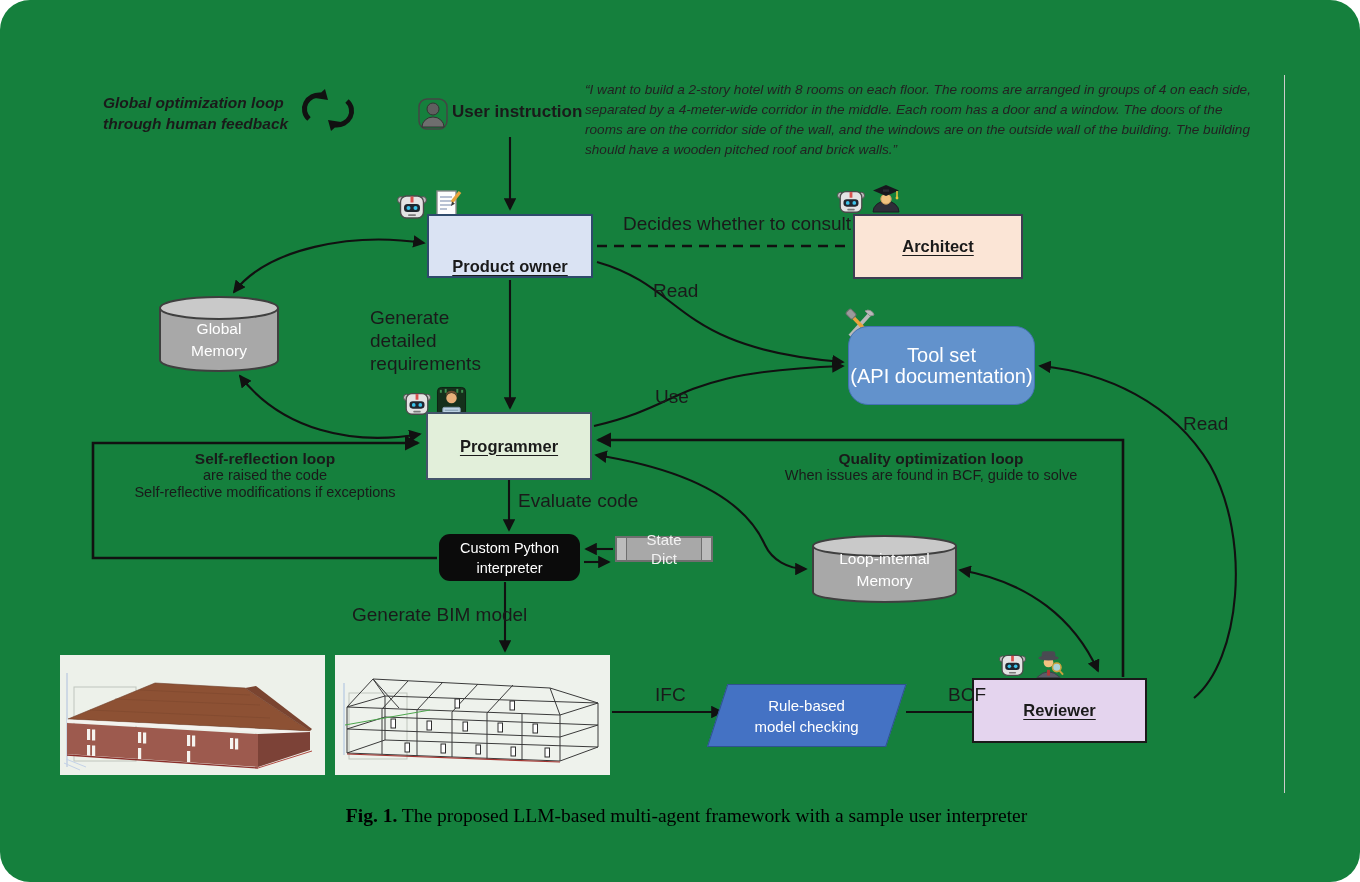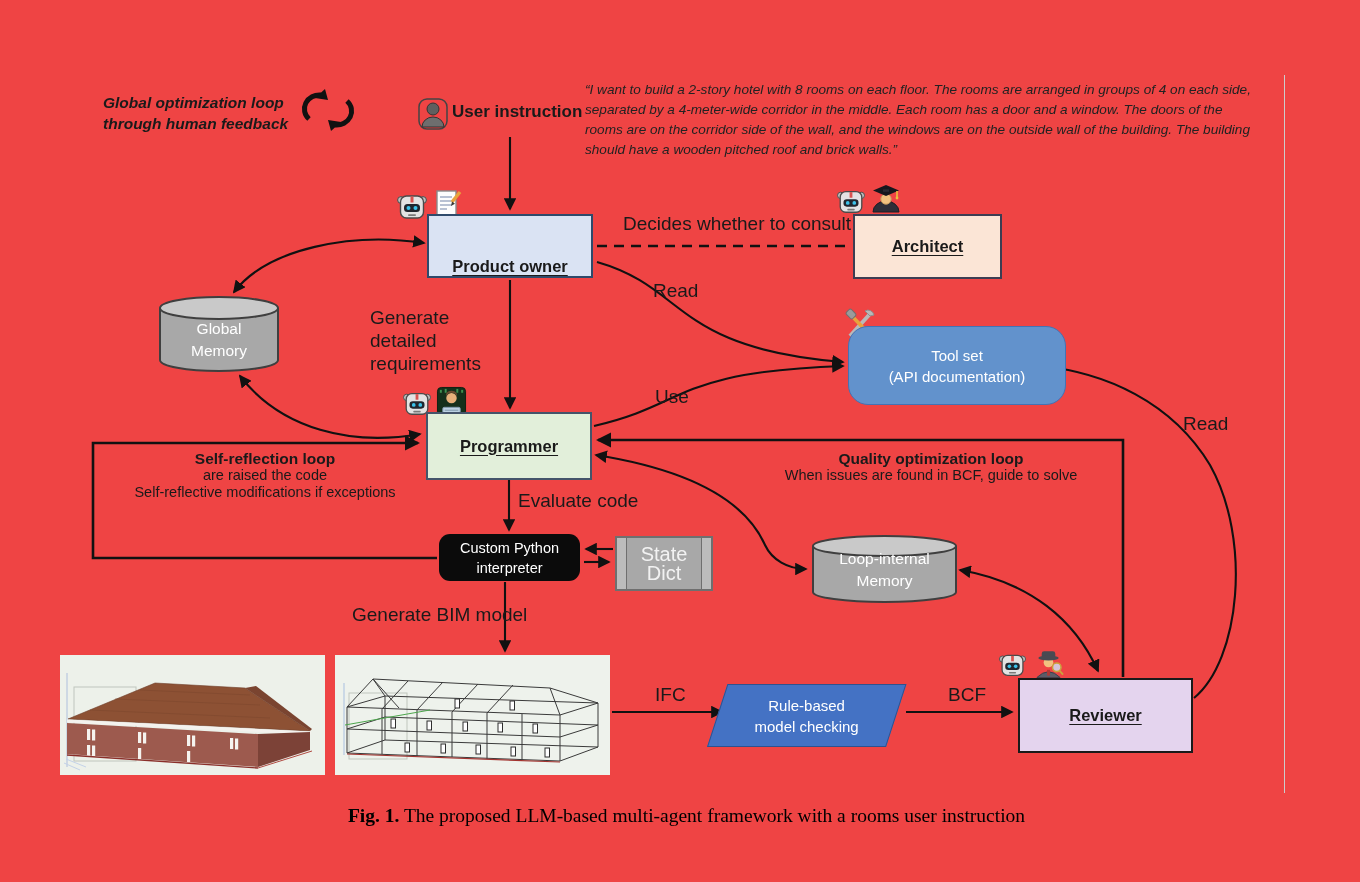--- a/index.html
+++ b/index.html
@@ -1,36 +1,36 @@
 <!DOCTYPE html>
 <html style="--product_owner_bg: #dae3f3; --product_owner_border: #2e4a6b; --architect_bg: #fbe5d6; --architect_border: #3d3d52; --tool_set_bg: #6292cc; --tool_set_border: #4472b4; --programmer_bg: #e2efda; --programmer_border: #44546a; --interpreter_bg: #0b0b0b; --memory_body: #a8a8a8; --memory_top: #c9c9c9; --memory_border: #3f3f3f; --state_bg: #a8a8a8; --state_stripe: #bcbcbc; --state_border: #6f6f6f; --rule_bg: #4472c4; --rule_border: #2f528f; --reviewer_bg: #e4d4ee; --reviewer_border: #1a1a1a; --arrow: #111111; --bim_bg: #edf1ea;"><head>
 <meta charset="utf-8">
 <style>
   html,body{margin:0;padding:0;background:#ffffff;}
-  .canvas{position:relative;width:1360px;height:882px;background:#ef4444;overflow:hidden;
-          font-family:"Liberation Sans", sans-serif;color:#1a1a1a;}
+  .canvas{position:relative;width:1360px;height:882px;background:#15803d;overflow:hidden;
+          font-family:"Liberation Sans", sans-serif;color:#1a1a1a;border-radius:30px;}
   
   svg.arrows{position:absolute;left:0;top:0;width:1360px;height:882px;pointer-events:none;}
   svg.arrows path.c{stroke:var(--arrow);fill:none;stroke-width:2.1px;}
   svg.arrows path.thick{stroke-width:2.6px;}
   svg.arrows path.dash{stroke-dasharray:10 7;stroke-width:2.4px;}
   
   .node{position:absolute;display:flex;align-items:center;justify-content:center;text-align:center;box-sizing:border-box;}
   .nlabel{font-weight:bold;font-size:16.5px;text-decoration:underline;text-underline-offset:3px;}
   .po{left:427px;top:214px;width:166px;height:64px;background:var(--product_owner_bg);border:2px solid var(--product_owner_border);align-items:flex-end;}
-  .arch{left:853px;top:214px;width:149px;height:65px;background:var(--architect_bg);border:2px solid var(--architect_border);}
-  .toolset{left:848px;top:326px;width:218px;height:79px;background:var(--tool_set_bg);border:1.5px solid var(--tool_set_border);
-           border-radius:20px;color:#fff;font-size:15px;line-height:21px;}
+  .arch{left:853px;top:214px;width:170px;height:65px;background:var(--architect_bg);border:2px solid var(--architect_border);}
+  .toolset{left:848px;top:326px;width:187px;height:79px;background:var(--tool_set_bg);border:1.5px solid var(--tool_set_border);
+           border-radius:20px;color:#fff;font-size:20px;line-height:21px;}
   .prog{left:426px;top:412px;width:166px;height:68px;background:var(--programmer_bg);border:2px solid var(--programmer_border);}
   .interp{left:439px;top:534px;width:141px;height:47px;background:var(--interpreter_bg);border-radius:11px;color:#fff;font-size:14.5px;line-height:20px;}
-  .state{left:615px;top:536px;width:98px;height:55px;background:var(--state_bg);border:2px solid var(--state_border);color:#f2f2f2;font-size:20px;line-height:19px;}
+  .state{left:615px;top:536px;width:98px;height:26px;background:var(--state_bg);border:2px solid var(--state_border);color:#f2f2f2;font-size:15px;line-height:19px;}
   .state .stripe{position:absolute;top:0;bottom:0;width:9px;background:var(--state_stripe);}
   .state .stripe.l{left:0;border-right:1.5px solid var(--state_border);}
   .state .stripe.r{right:0;border-left:1.5px solid var(--state_border);}
-  .reviewer{left:1018px;top:678px;width:175px;height:75px;background:var(--reviewer_bg);border:2px solid var(--reviewer_border);align-items:center;}
+  .reviewer{left:972px;top:678px;width:175px;height:65px;background:var(--reviewer_bg);border:2px solid var(--reviewer_border);align-items:center;}
   .para{left:707px;top:684px;width:179px;height:63px;background:var(--rule_bg);border:1.5px solid var(--rule_border);
         transform:skewX(-18deg);transform-origin:bottom left;}
   .para .inner{transform:skewX(18deg);color:#fff;font-size:15px;line-height:21px;text-align:center;width:100%;}
   
   .cyl{position:absolute;}
   .cyl .ctext{position:absolute;left:0;right:0;text-align:center;color:#fff;font-size:15.5px;line-height:22px;}
   
   .lbl{position:absolute;font-size:19px;white-space:nowrap;}
   .loopblock{position:absolute;text-align:center;font-size:14.5px;line-height:17px;}
   .loopblock .t{font-weight:bold;font-size:15.5px;}
@@ -336,17 +336,17 @@
         <rect x="176" y="92" width="4.5" height="9"></rect>
       <rect x="210" y="93" width="4.5" height="9"></rect>
       <rect x="120" y="44" width="4.5" height="9"></rect>
         <rect x="175" y="46" width="4.5" height="9"></rect>
     </g>
     <line x1="10" y1="70" x2="95" y2="55" stroke="#4ca64c" stroke-width="1"></line>
     <line x1="12" y1="99" x2="225" y2="107" stroke="#a33430" stroke-width="1.2"></line>
   </svg>
 
   <div class="caption">
-    <span class="fig">Fig. 1.</span><span> The proposed LLM-based multi-agent framework with a rooms user instruction</span>
+    <span class="fig">Fig. 1.</span><span> The proposed LLM-based multi-agent framework with a sample user interpreter</span>
   </div>
   <div class="page-edge"></div>
 
 </div>
 
 </body></html>

